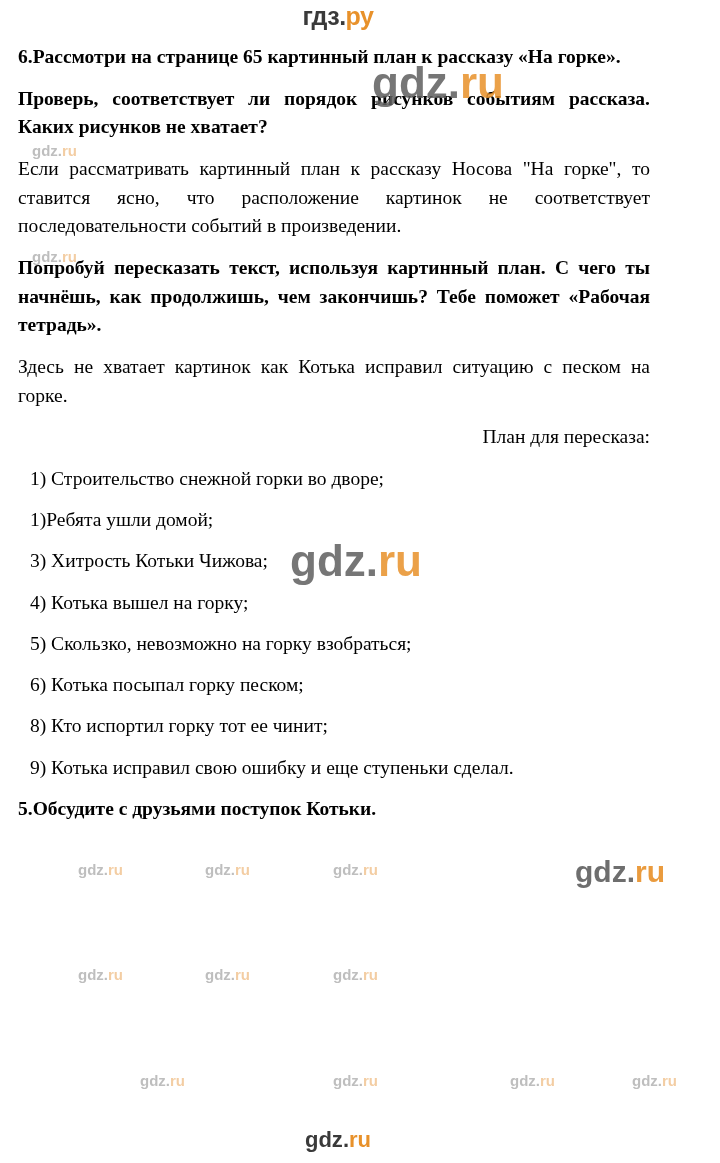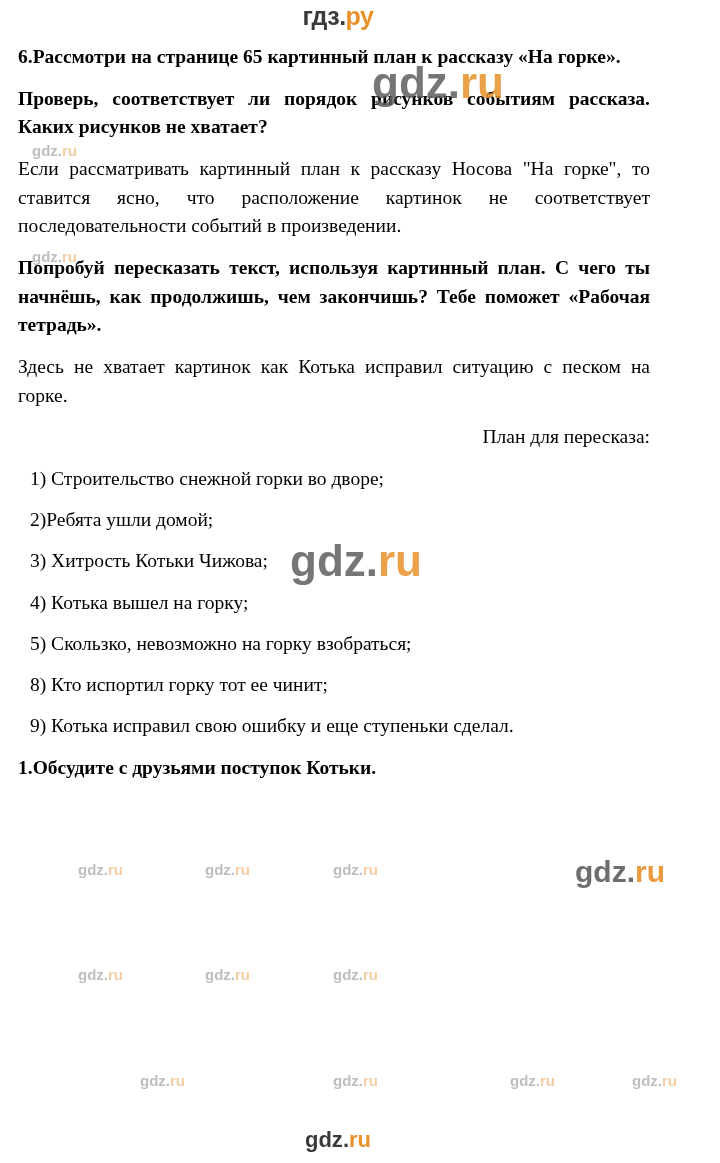--- a/index.html
+++ b/index.html
@@ -121,28 +121,29 @@
   <p class="para bold">6.Рассмотри на странице 65 картинный план к рассказу «На горке».</p>
   <p class="para bold">Проверь, соответствует ли порядок рисунков событиям рассказа. Каких рисунков не хватает?</p>
   <p class="para">Если рассматривать картинный план к рассказу Носова "На горке", то ставится ясно, что расположение картинок не соответствует последовательности событий в произведении.</p>
 
   <p class="para bold">Попробуй пересказать текст, используя картинный план. С чего ты начнёшь, как продолжишь, чем закончишь? Тебе поможет «Рабочая тетрадь».</p>
   <p class="para">Здесь не хватает картинок как Котька исправил ситуацию с песком на горке.</p>
 
   <p class="para nojust">План для пересказа:</p>
 
   <p class="list-item">1) Строительство снежной горки во дворе;</p>
-  <p class="list-item">2)Ребята ушли домой;</p>
+  <p class="list-item">1)Ребята ушли домой;</p>
   <p class="list-item">3) Хитрость Котьки Чижова;</p>
   <p class="list-item">4) Котька вышел на горку;</p>
   <p class="list-item">5) Скользко, невозможно на горку взобраться;</p>
+  <p class="list-item">6) Котька посыпал горку песком;</p>
   <p class="list-item">8) Кто испортил горку тот ее чинит;</p>
   <p class="list-item">9) Котька исправил свою ошибку и еще ступеньки сделал.</p>
 
-  <p class="heading">1.Обсудите с друзьями поступок Котьки.</p>
+  <p class="heading">5.Обсудите с друзьями поступок Котьки.</p>
 
   <div class="wm wm-big" style="left: 372px; top: 58px;">
     <span class="g">gdz</span><span class="g">.</span><span class="r">ru</span>
   </div>
   <div class="wm wm-big" style="left: 290px; top: 536px;">
     <span class="g">gdz</span><span class="g">.</span><span class="r">ru</span>
   </div>
   <div class="wm wm-mid" style="left: 575px; top: 855px;">
     <span class="g">gdz</span><span class="g">.</span><span class="r">ru</span>
   </div>

